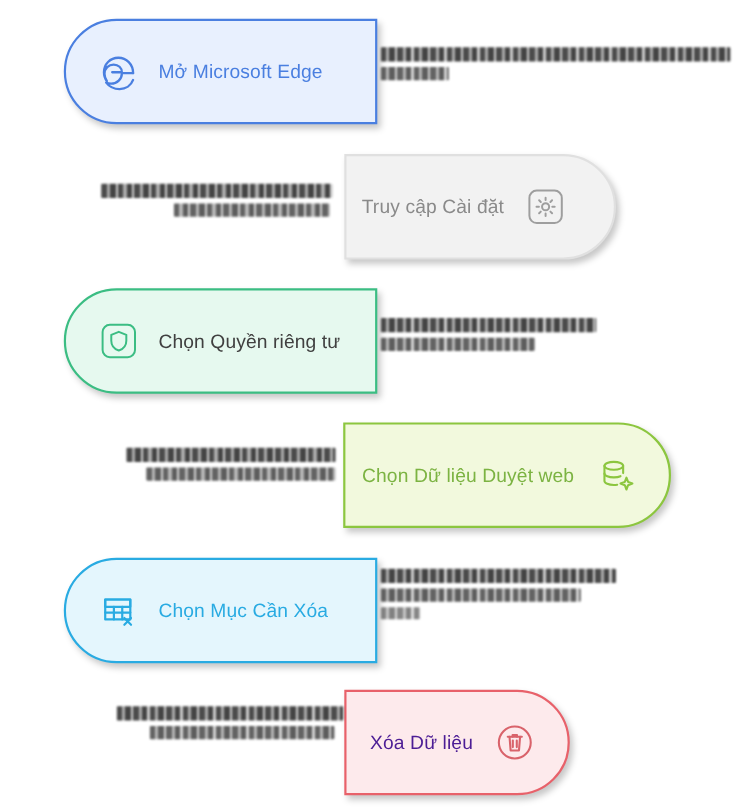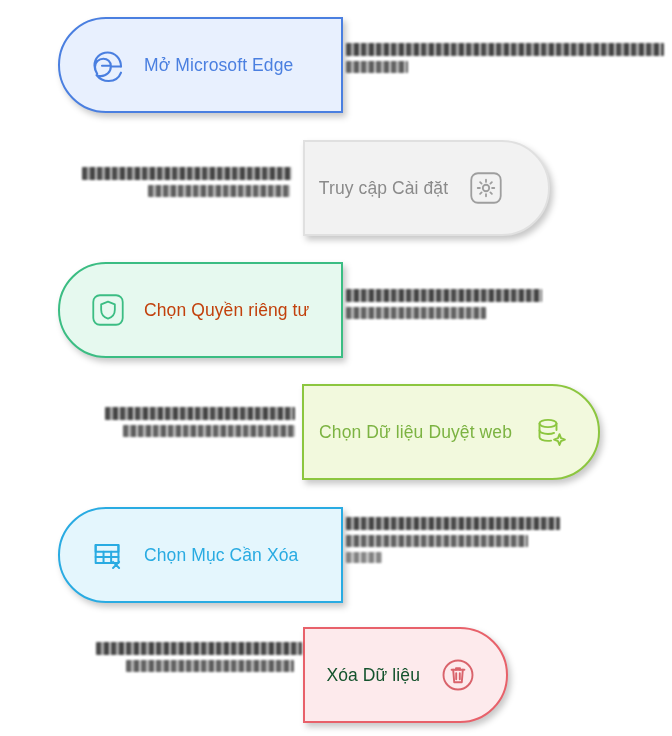--- a/index.html
+++ b/index.html
@@ -21,20 +21,21 @@
     height: 736px;
   }
 
   .step {
     position: absolute;
     left: 0;
     width: 640px;
     height: 110px;
     display: flex;
     align-items: center;
+    padding-left: 10px;
   }
 
   
   .card {
     position: absolute;
     display: flex;
     align-items: center;
     box-sizing: border-box;
     border-width: 2px;
     border-style: solid;
@@ -153,21 +154,21 @@
   </div>
 
   <div class="step" style="top:255px;">
     <div class="card left" style="background:#e6f9ef;border-color:#3bbd83;width:285px;">
       <span class="icon-box">
         <svg width="38" height="38" viewBox="0 0 40 40" fill="none" stroke="#3bbd83" stroke-width="1.9" stroke-linecap="round" stroke-linejoin="round">
           <rect x="4.5" y="4.5" width="31" height="31" rx="7"></rect>
           <path d="M20 11.2l7.2 2.9v5.6c0 4.6-3 8-7.2 9.4-4.2-1.4-7.2-4.8-7.2-9.4v-5.6z"></path>
         </svg>
       </span>
-      <span class="card-label" style="color:#c2410c;">Chọn Quyền riêng tư</span>
+      <span class="card-label" style="color:#404040;">Chọn Quyền riêng tư</span>
     </div>
     <div class="desc at-right" style="top:34px;">
       <div class="desc-line" style="width:196px;"></div>
       <div class="desc-line l2" style="width:140px;"></div>
       <span class="vh">3</span>
     </div>
   </div>
 
   <div class="step" style="top:500px;">
     <div class="card left" style="background:#e4f6fd;border-color:#29abe2;width:285px;">
@@ -204,21 +205,21 @@
     </div>
     <div class="desc at-left" style="top:30px;right:345px;">
       <div class="desc-line" style="width:190px;"></div>
       <div class="desc-line l2" style="width:172px;margin-left:18px;"></div>
       <span class="vh">4</span>
     </div>
   </div>
 
   <div class="step" style="top:620px;">
     <div class="card right" style="background:#fdeaec;border-color:#e8616a;width:205px;right:132px;">
-      <span class="card-label" style="color:#14532d;">Xóa Dữ liệu</span>
+      <span class="card-label" style="color:#4c1d95;">Xóa Dữ liệu</span>
       <span class="icon-box">
         <svg width="40" height="40" viewBox="0 0 40 40" fill="none" stroke="#d9636b" stroke-width="1.9" stroke-linecap="round" stroke-linejoin="round">
           <circle cx="20" cy="20" r="14.5"></circle>
           <path d="M13.6 14.8h12.8"></path>
           <path d="M18 14.8v-1.6h4v1.6"></path>
           <path d="M15.2 14.8l1 12.4h7.6l1-12.4"></path>
           <path d="M18.2 18.2v6M21.8 18.2v6"></path>
         </svg>
       </span>
     </div>

